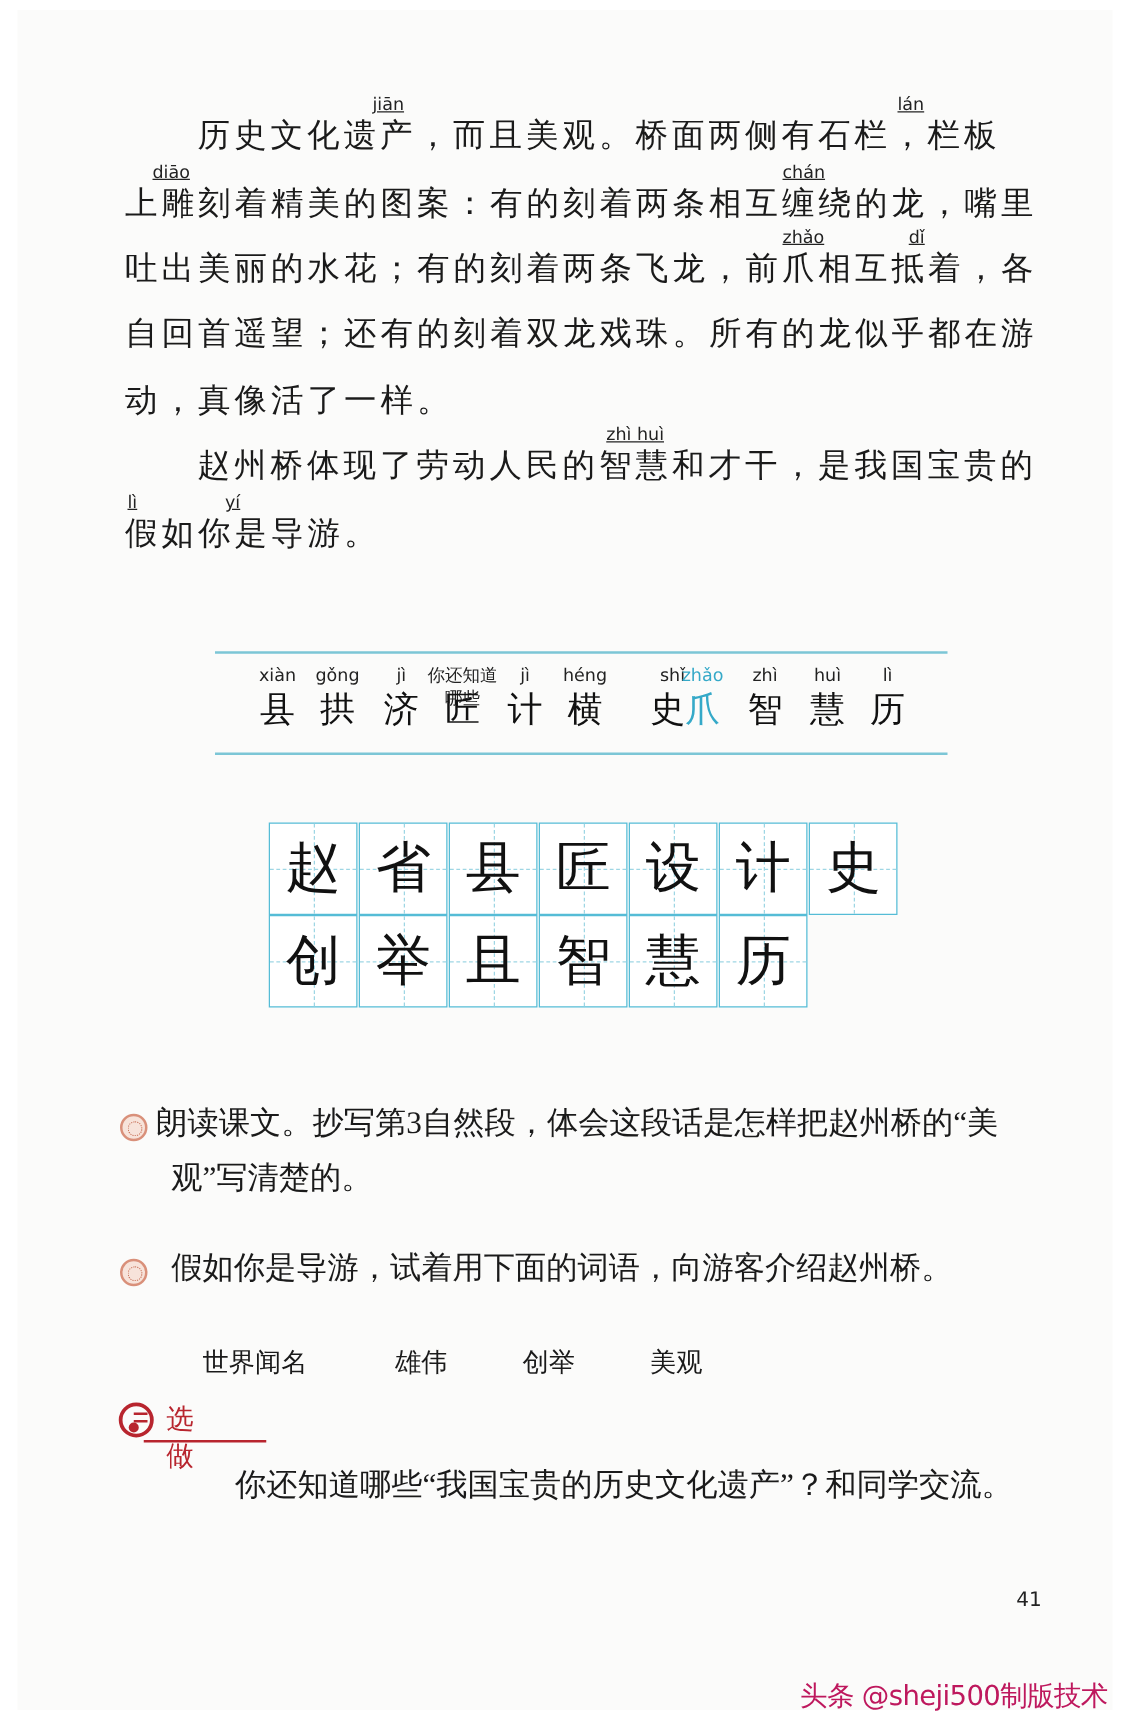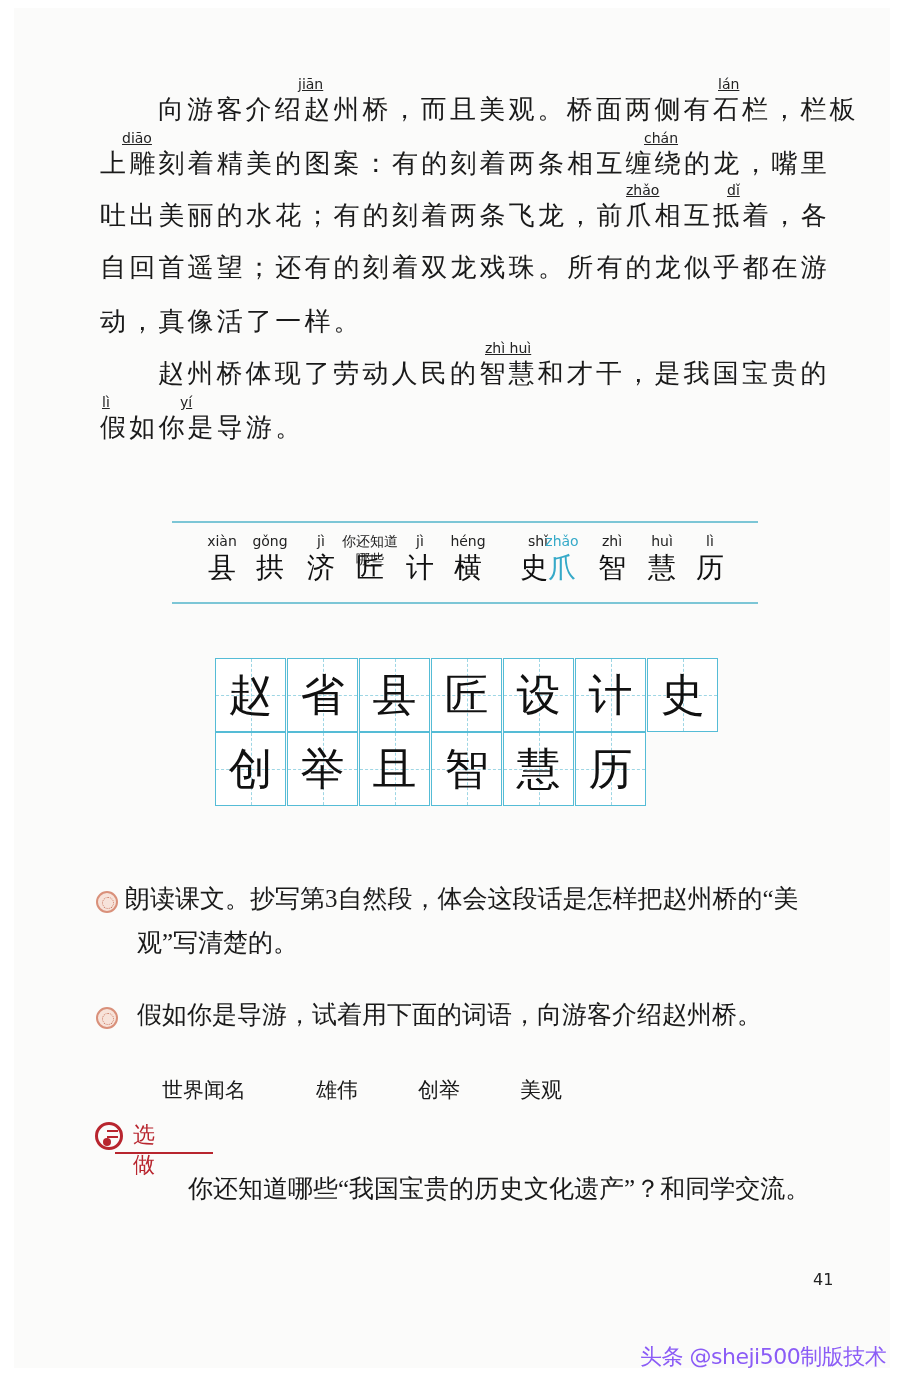--- a/index.html
+++ b/index.html
@@ -23,33 +23,33 @@
   .ex-icon:after{content:"";position:absolute;left:4px;top:4px;width:10px;height:10px;border-radius:50%;border:1px dotted #c9775f;}
   .ex-text{position:absolute;font-family:"Liberation Serif",serif;font-size:25px;line-height:30px;color:#1a1a1a;}
   .words{position:absolute;top:1060px;font-size:21px;font-family:"DejaVu Serif",serif;margin-top:16px;}
   .optional{position:absolute;left:95px;top:1120px;height:34px;}
   .opt-icon{position:absolute;left:0;top:2px;width:28px;height:28px;border-radius:50%;border:3px solid #b8252e;box-sizing:border-box;}
   .opt-icon:before{content:"";position:absolute;left:5px;top:13px;width:8px;height:8px;border-radius:50%;background:#b8252e;}
   .opt-icon:after{content:"";position:absolute;left:9px;top:5px;width:11px;height:4px;border-top:2px solid #b8252e;border-bottom:2px solid #b8252e;}
   .opt-label{position:absolute;left:38px;top:0px;font-size:22px;color:#b8252e;letter-spacing:10px;font-family:"DejaVu Sans",sans-serif;}
   .opt-underline{position:absolute;left:20px;top:32px;width:98px;height:2px;background:#b8252e;}
   .page-num{position:absolute;left:813px;top:1270px;font-family:"DejaVu Sans",sans-serif;font-size:16px;color:#222;}
-  .watermark{position:absolute;left:640px;top:1342px;font-family:"DejaVu Sans",sans-serif;font-size:22px;color:#8b5cf6;letter-spacing:-0.5px;}
+  .watermark{position:absolute;left:640px;top:1342px;font-family:"DejaVu Sans",sans-serif;font-size:22px;color:#be185d;letter-spacing:-0.5px;}
 </style>
 </head>
 <body>
 
 <div class="page"></div>
 
 <span class="py" style="left:298px;top:76px;">jiān</span>
 <span class="py" style="left:718px;top:76px;">lán</span>
-<div class="body-line" style="left:158px;top:94px;">向游客介绍赵州桥，而且美观。桥面两侧有石栏，栏板</div>
+<div class="body-line" style="left:158px;top:94px;">历史文化遗产，而且美观。桥面两侧有石栏，栏板</div>
 
 <span class="py" style="left:122px;top:130px;">diāo</span>
-<span class="py" style="left:644px;top:130px;">chán</span>
+<span class="py" style="left:626px;top:130px;">chán</span>
 <div class="body-line" style="top:148px;">上雕刻着精美的图案：有的刻着两条相互缠绕的龙，嘴里</div>
 
 <span class="py" style="left:626px;top:182px;">zhǎo</span>
 <span class="py" style="left:727px;top:182px;">dǐ</span>
 <div class="body-line" style="top:200px;">吐出美丽的水花；有的刻着两条飞龙，前爪相互抵着，各</div>
 
 <div class="body-line" style="top:252px;">自回首遥望；还有的刻着双龙戏珠。所有的龙似乎都在游</div>
 <div class="body-line" style="top:306px;">动，真像活了一样。</div>
 
 <span class="py" style="left:485px;top:340px;">zhì huì</span>

